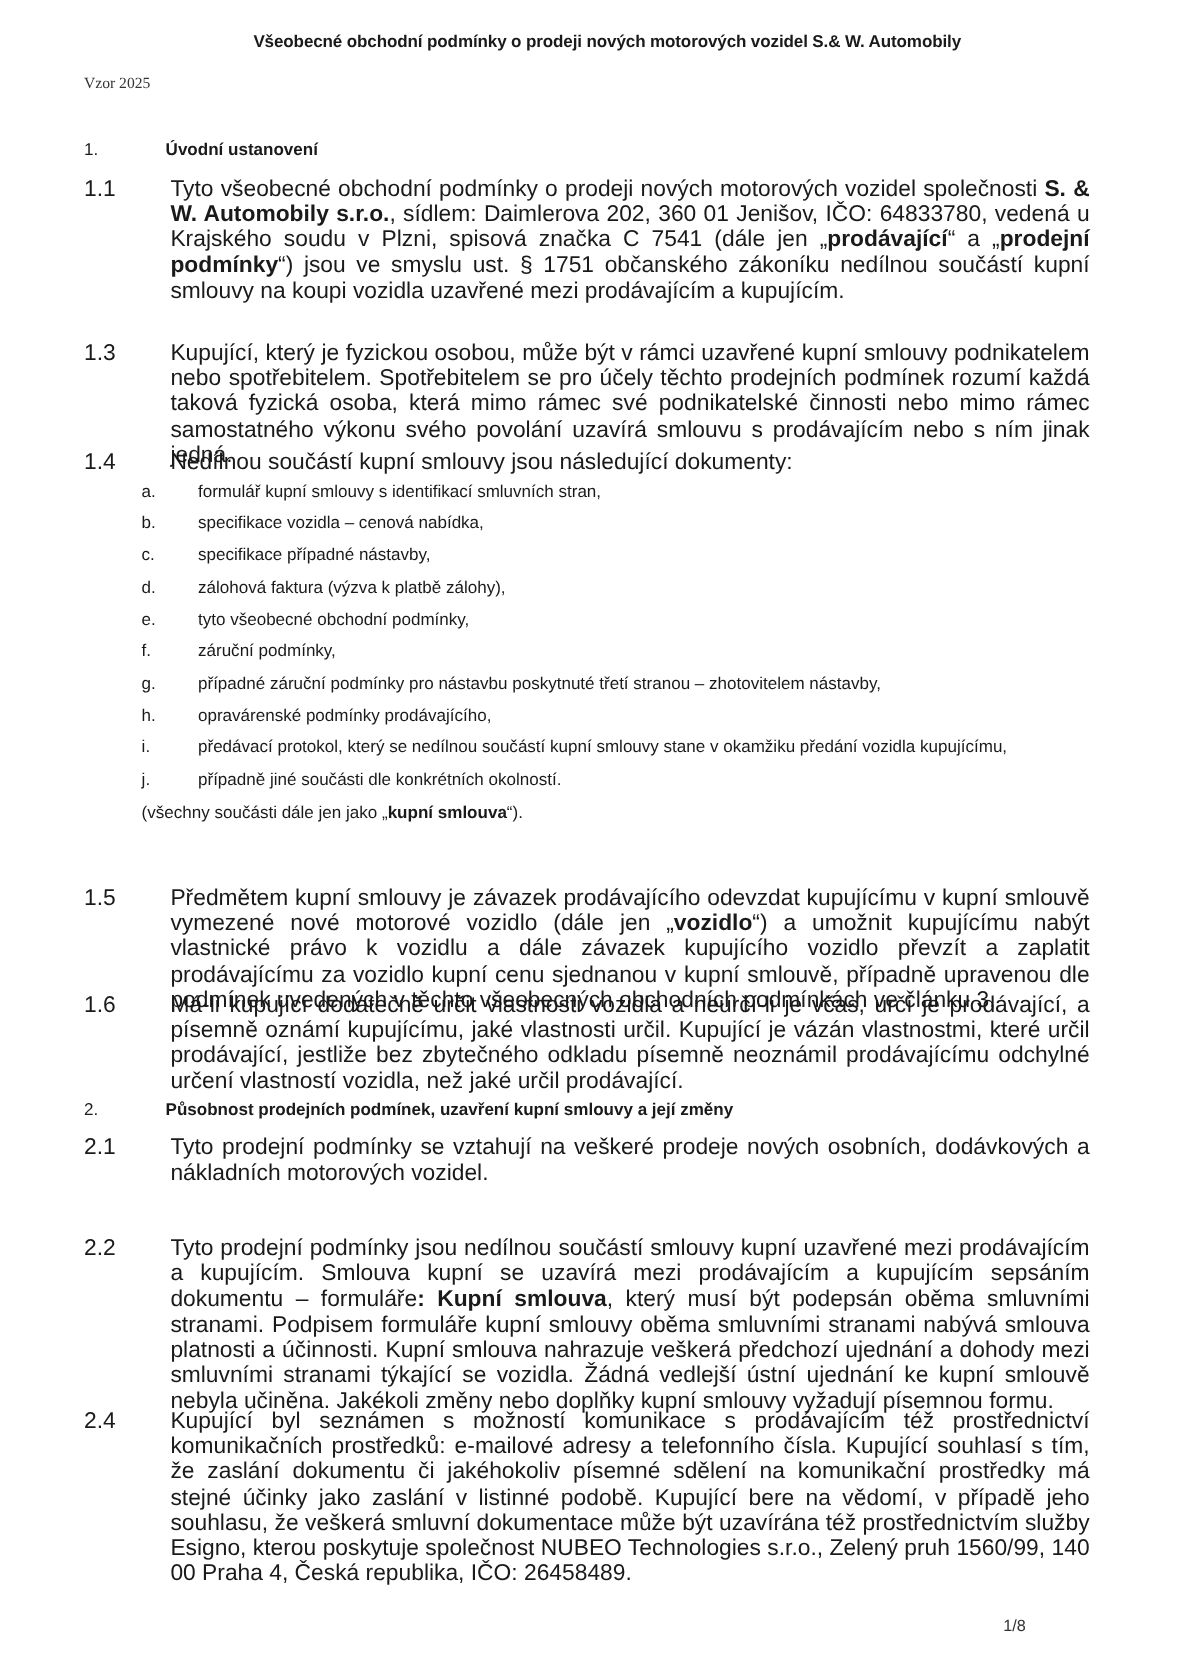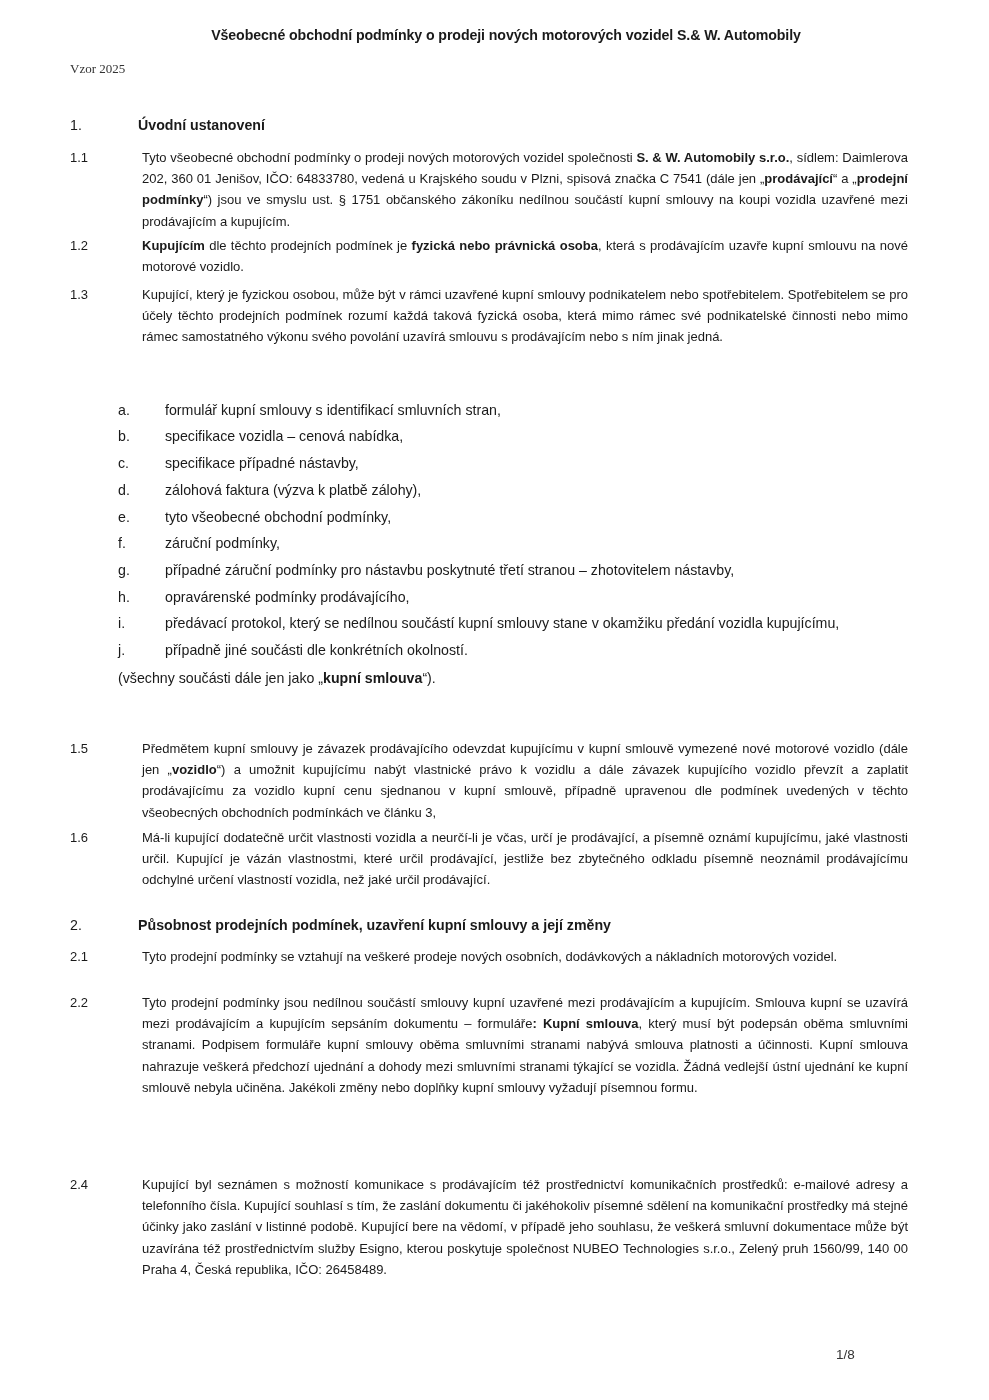--- a/index.html
+++ b/index.html
@@ -6,21 +6,21 @@
   body { width: 989px; height: 1400px; position: relative; overflow: hidden;
          font-family: "Liberation Sans", sans-serif; color: #1a1a1a; }
   .page { position: absolute; left: 0; top: 0; width: 843px; height: 1400px; }
   .doc-title { position: absolute; top: 27px; left: 0; width: 1012px; text-align: center;
                font-size: 14.2px; font-weight: bold; letter-spacing: -0.1px; }
   .vzor { position: absolute; top: 61px; left: 70px; font-family: "Liberation Serif", serif;
           font-size: 13px; color: #333; text-align: center; }
   .sec-head { position: absolute; left: 70px; font-size: 14.2px; font-weight: bold; }
   .sec-head .num { position: absolute; left: 0; font-weight: normal; }
   .sec-head .txt { position: absolute; left: 48px; white-space: nowrap; margin-left: 20px; }
-  .para { position: absolute; left: 70px; width: 838px; font-size: 13px; line-height: 21.2px; }
+  .para { position: absolute; left: 70px; width: 838px; font-size: 19px; line-height: 21.2px; }
   .para .num { position: absolute; left: 0; top: 0; }
   .para .body { margin-left: 72px; text-align: justify; }
   .list-item { position: absolute; left: 118px; font-size: 14.2px; }
   .list-item .lbl { position: absolute; left: 0; }
   .list-item .txt { position: absolute; left: 47px; white-space: nowrap; }
   .closing { position: absolute; left: 118px; font-size: 14.2px; white-space: nowrap; }
   b { font-weight: bold; }
   .page-num { position: absolute; top: 1347px; left: 836px; font-size: 13.5px; color: #333; }
 </style>
 </head>
@@ -33,30 +33,30 @@
   <div class="sec-head" style="top:117px">
     <span class="num">1.</span>
     <span class="txt">Úvodní ustanovení</span>
   </div>
 
   <div class="para" style="top:147px">
     <span class="num">1.1</span>
     <div class="body"><span>Tyto všeobecné obchodní podmínky o prodeji nových motorových vozidel společnosti </span><b>S. &amp; W. Automobily s.r.o.</b><span>, sídlem: Daimlerova 202, 360 01 Jenišov, IČO: 64833780, vedená u Krajského soudu v Plzni, spisová značka C 7541 (dále jen „</span><b>prodávající</b><span>“ a „</span><b>prodejní podmínky</b><span>“) jsou ve smyslu ust. § 1751 občanského zákoníku nedílnou součástí kupní smlouvy na koupi vozidla uzavřené mezi prodávajícím a kupujícím.</span></div>
   </div>
 
-  <div class="para" style="top:235px">
-    <span class="num">1.2</span>
-    <div class="body"><b>Kupujícím</b><span> dle těchto prodejních podmínek je </span><b>fyzická nebo právnická osoba</b><span>, která s prodávajícím uzavře kupní smlouvu na nové motorové vozidlo.</span></div>
-  </div>
 
   <div class="para" style="top:284px">
     <span class="num">1.3</span>
     <div class="body"><span>Kupující, který je fyzickou osobou, může být v rámci uzavřené kupní smlouvy podnikatelem nebo spotřebitelem. Spotřebitelem se pro účely těchto prodejních podmínek rozumí každá taková fyzická osoba, která mimo rámec své podnikatelské činnosti nebo mimo rámec samostatného výkonu svého povolání uzavírá smlouvu s prodávajícím nebo s ním jinak jedná.</span></div>
   </div>
 
+  <div class="para" style="top:375px">
+    <span class="num">1.4</span>
+    <div class="body"><span>Nedílnou součástí kupní smlouvy jsou následující dokumenty:</span></div>
+  </div>
 
   <div class="list-item" style="top:402px">
     <span class="lbl">a.</span>
     <span class="txt">formulář kupní smlouvy s identifikací smluvních stran,</span>
   </div>
   <div class="list-item" style="top:428px">
     <span class="lbl">b.</span>
     <span class="txt">specifikace vozidla – cenová nabídka,</span>
   </div>
   <div class="list-item" style="top:455px">
@@ -106,21 +106,21 @@
   <div class="sec-head" style="top:917px">
     <span class="num">2.</span>
     <span class="txt">Působnost prodejních podmínek, uzavření kupní smlouvy a její změny</span>
   </div>
 
   <div class="para" style="top:946px">
     <span class="num">2.1</span>
     <div class="body"><span>Tyto prodejní podmínky se vztahují na veškeré prodeje nových osobních, dodávkových a nákladních motorových vozidel.</span></div>
   </div>
 
-  <div class="para" style="top:992px">
+  <div class="para" style="top:1030px">
     <span class="num">2.2</span>
     <div class="body"><span>Tyto prodejní podmínky jsou nedílnou součástí smlouvy kupní uzavřené mezi prodávajícím a kupujícím. Smlouva kupní se uzavírá mezi prodávajícím a kupujícím sepsáním dokumentu – formuláře</span><b>: Kupní smlouva</b><span>, který musí být podepsán oběma smluvními stranami. Podpisem formuláře kupní smlouvy oběma smluvními stranami nabývá smlouva platnosti a účinnosti. Kupní smlouva nahrazuje veškerá předchozí ujednání a dohody mezi smluvními stranami týkající se vozidla. Žádná vedlejší ústní ujednání ke kupní smlouvě nebyla učiněna. Jakékoli změny nebo doplňky kupní smlouvy vyžadují písemnou formu.</span></div>
   </div>
 
 
   <div class="para" style="top:1174px">
     <span class="num">2.4</span>
     <div class="body"><span>Kupující byl seznámen s možností komunikace s prodávajícím též prostřednictví komunikačních prostředků:  e-mailové adresy a telefonního čísla. Kupující souhlasí s tím, že zaslání dokumentu či jakéhokoliv písemné sdělení na komunikační prostředky má stejné účinky jako zaslání v listinné podobě. Kupující bere na vědomí, v případě jeho souhlasu, že veškerá smluvní dokumentace může být uzavírána též prostřednictvím služby Esigno, kterou poskytuje společnost NUBEO Technologies s.r.o., Zelený pruh 1560/99, 140 00 Praha 4, Česká republika, IČO: 26458489.</span></div>
   </div>
 

